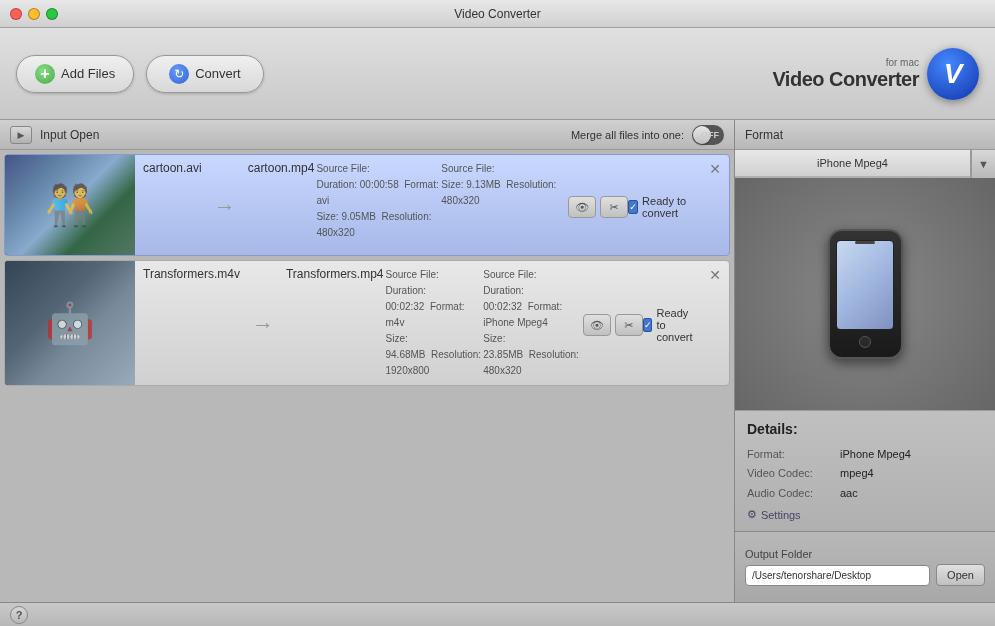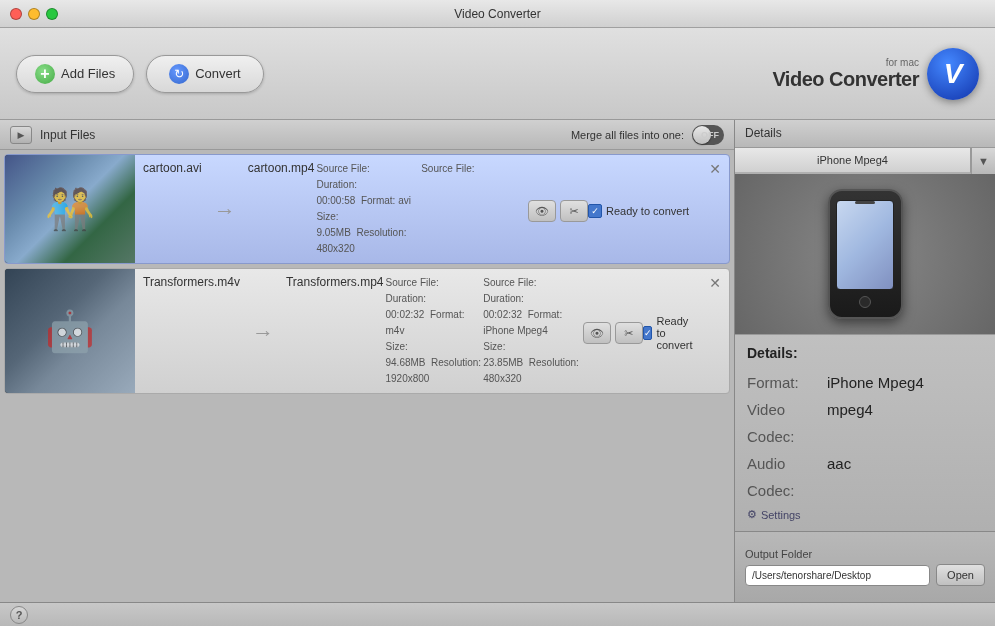--- a/index.html
+++ b/index.html
@@ -477,23 +477,24 @@
       border-top: 1px solid #999;
     }
     .details-title {
       font-size: 14px;
       font-weight: bold;
       color: #222;
       margin-bottom: 8px;
     }
     .detail-row {
       display: flex;
-      font-size: 15px;
+      font-size: 11px;
       color: #444;
       line-height: 1.8;
+      gap: 13px;
     }
     .detail-key {
       width: 80px;
       color: #555;
     }
     .detail-val {
       color: #222;
       font-weight: 500;
     }
     .settings-link {
@@ -601,21 +602,21 @@
     </div>
   </div>
 
   <div class="content-area">
 
     <div class="left-panel">
 
       <div class="input-files-bar">
         <div class="input-files-left">
           <div class="play-btn-small">▶</div>
-          <span class="input-files-label">Input Files</span>
+          <span class="input-files-label">Input Open</span>
         </div>
         <div class="merge-toggle-area">
           <span>Merge all files into one:</span>
           <div class="toggle-switch">
             <div class="toggle-knob"></div>
             <span class="toggle-off-label">OFF</span>
           </div>
         </div>
       </div>
 
@@ -638,20 +639,23 @@
                 <div class="detail-line">Source File:</div>
                 <div class="detail-line">
                   <span>Duration:  00:00:58</span>&nbsp;&nbsp;<span>Format:  avi</span>
                 </div>
                 <div class="detail-line">
                   <span>Size: 9.05MB</span>&nbsp;&nbsp;<span>Resolution:  480x320</span>
                 </div>
               </div>
               <div class="details-target">
                 <div class="detail-line">Source File:</div>
+                <div class="detail-line">
+                  <span>Size: 9.13MB</span>&nbsp;&nbsp;<span>Resolution:  480x320</span>
+                </div>
               </div>
             </div>
             <div class="file-actions-row">
               <div class="action-icons">
                 <div class="action-btn">👁</div>
                 <div class="action-btn">✂</div>
               </div>
               <div class="ready-to-convert">
                 <div class="checkbox-checked">✓</div>
                 <span>Ready to convert</span>
@@ -705,21 +709,21 @@
             </div>
           </div>
           <div class="delete-btn">✕</div>
         </div>
 
       </div>
     </div>
 
     <div class="right-panel">
       <div class="format-header">
-        <span>Details</span>
+        <span>Format</span>
       </div>
       <div class="format-tabs">
         <div class="format-tab active">
           <span>iPhone Mpeg4</span>
         </div>
         <div class="format-tab-v">
           <span>▼</span>
         </div>
       </div>
 

